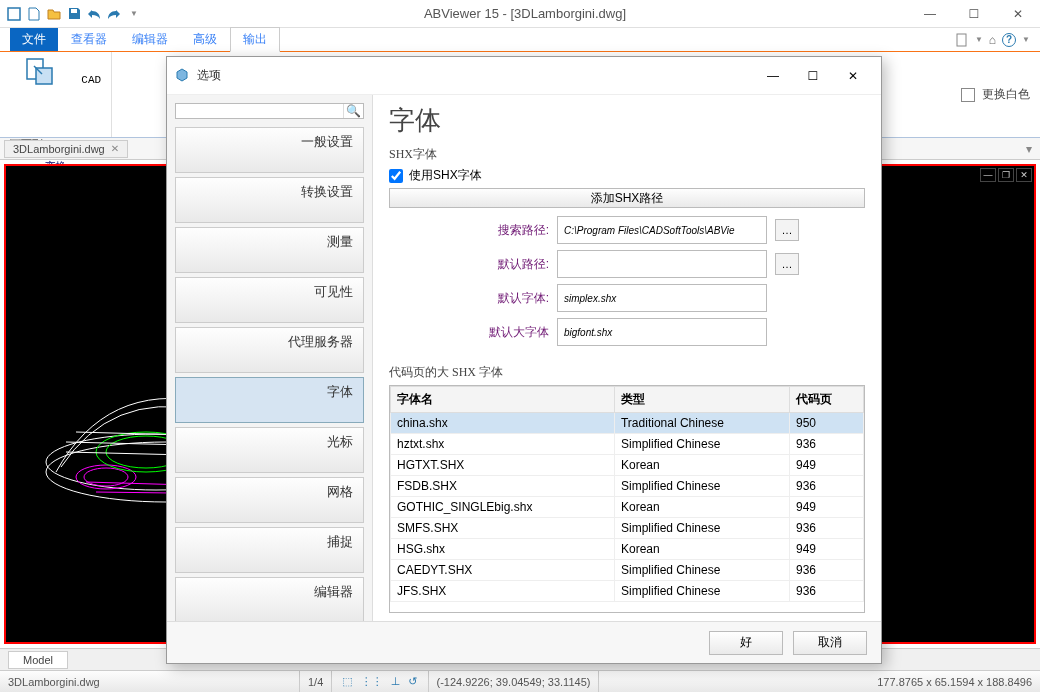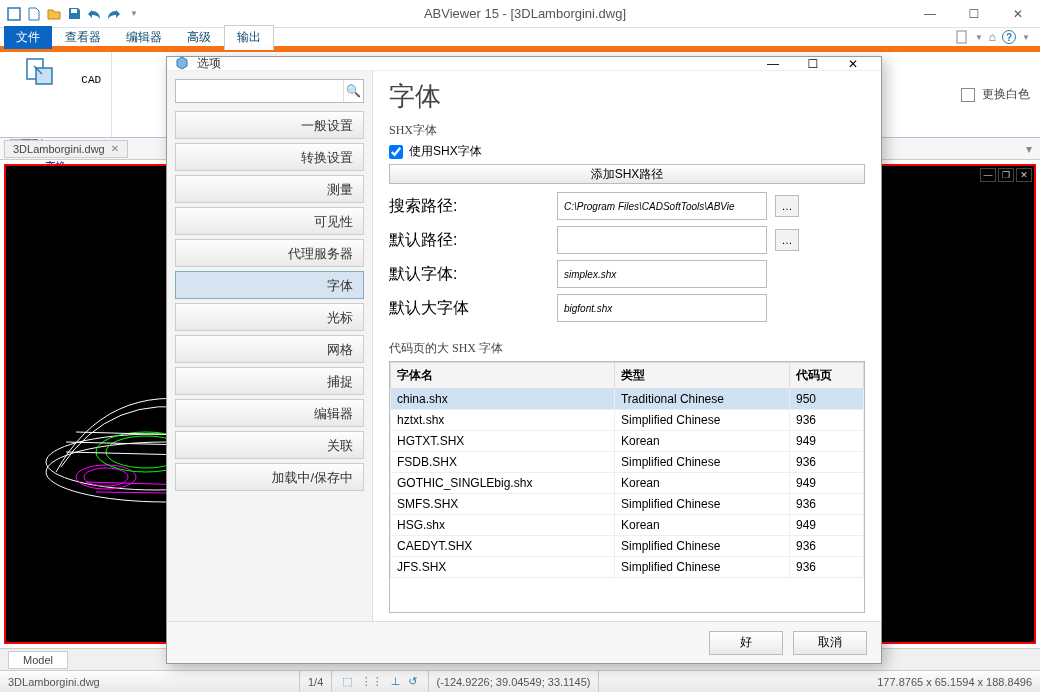--- a/index.html
+++ b/index.html
@@ -7,22 +7,22 @@
 
 
 .main-titlebar { height: 28px; background: #fff; display: flex; align-items: center; border-bottom: 1px solid #e0e0e0; }
 .qat { display: flex; align-items: center; gap: 4px; padding-left: 6px; }
 .qat-icon { width: 16px; height: 16px; display: flex; align-items: center; justify-content: center; color: #2a7ab0; cursor: pointer; }
 .main-title { flex: 1; text-align: center; color: #555; font-size: 13px; }
 .win-controls { display: flex; }
 .win-btn { width: 44px; height: 28px; display: flex; align-items: center; justify-content: center; color: #555; cursor: pointer; }
 
 
-.ribbon-tabs { height: 24px; display: flex; align-items: center; background: #fff; border-bottom: 6px solid #f97316; padding-left: 4px; gap: 1px; }
-.ribbon-tab { padding: 3px 12px; font-size: 12px; color: #0c4a6e; cursor: pointer; }
+.ribbon-tabs { height: 24px; display: flex; align-items: center; background: #fff; border-bottom: 1px solid #f97316; padding-left: 10px; gap: 1px; }
+.ribbon-tab { padding: 3px 12px; font-size: 12px; color: #3b82f6; cursor: pointer; }
 .ribbon-tab.file { background: #0a66c2; color: #fff; }
 .ribbon-tab.active { border: 1px solid #ccc; border-bottom: 1px solid #fff; background: #fff; }
 .ribbon-right { margin-left: auto; display: flex; gap: 6px; padding-right: 10px; align-items: center; color: #666; }
 .ribbon-right span { cursor: pointer; }
 
 
 .ribbon-body { height: 86px; background: #fff; border-bottom: 1px solid #b0c4de; display: flex; }
 .ribbon-group { border-right: 1px solid #e0e0e0; padding: 4px 10px; display: flex; flex-direction: column; align-items: center; justify-content: space-between; }
 .ribbon-group-label { font-size: 11px; color: #006; margin-top: 7px; }
 .ribbon-big-btn { display: flex; flex-direction: column; align-items: center; gap: 2px; cursor: pointer; }
@@ -47,43 +47,43 @@
 .model-tab { border: 1px solid #ccc; background: #fff; padding: 2px 14px; font-size: 11px; color: #444; cursor: pointer; }
 
 
 .statusbar { height: 22px; background: linear-gradient(#fdfdfd,#e8e8e8); border-top: 1px solid #ccc; display: flex; align-items: center; font-size: 11px; color: #555; }
 .status-seg { padding: 0 8px; border-right: 1px solid #ccc; height: 100%; display: flex; align-items: center; gap: 4px; }
 .status-icons span { color: #2a7ab0; cursor: pointer; padding: 0 2px; }
 .status-right { margin-left: auto; padding-right: 8px; }
 
 
 .dialog-backdrop { position: absolute; top: 56px; left: 166px; width: 716px; height: 608px; background: #fff; border: 1px solid #999; box-shadow: 4px 4px 14px rgba(0,0,0,0.25); display: flex; flex-direction: column; }
-.dialog-titlebar { height: 14px; background: #fff; display: flex; align-items: center; padding: 0 8px; border-bottom: 1px solid #eee; }
+.dialog-titlebar { height: 38px; background: #fff; display: flex; align-items: center; padding: 0 8px; border-bottom: 1px solid #eee; }
 .dialog-titlebar .icon { width: 16px; height: 16px; margin-right: 6px; color: #2a7ab0; }
 .dialog-titlebar .title { font-size: 12px; color: #333; }
 .dialog-titlebar .wc { margin-left: auto; display: flex; }
 .dialog-titlebar .wc div { width: 40px; height: 30px; display:flex; align-items:center; justify-content:center; cursor:pointer; }
 
 .dialog-body { flex: 1; display: flex; overflow: hidden; }
 .dlg-sidebar { width: 206px; background: #f4f4f4; border-right: 1px solid #ddd; padding: 8px; display: flex; flex-direction: column; gap: 4px; }
 .dlg-search { height: 24px; display: flex; border: 1px solid #bbb; background: #fff; }
 .dlg-search input { flex: 1; border: none; outline: none; padding: 0 6px; font-size: 12px; }
 .dlg-search .mag { width: 24px; display:flex; align-items:center; justify-content:center; color:#666; border-left:1px solid #ddd; cursor:pointer; }
-.cat-btn { height: 28px; background: linear-gradient(#fefefe,#e9e9e9); border: 1px solid #ccc; text-align: right; padding-right: 10px; font-size: 13px; color: #333; line-height: 28px; cursor: pointer; margin-top: 4px; }
+.cat-btn { height: 46px; background: linear-gradient(#fefefe,#e9e9e9); border: 1px solid #ccc; text-align: right; padding-right: 10px; font-size: 13px; color: #333; line-height: 28px; cursor: pointer; margin-top: 4px; }
 .cat-btn.selected { background: #d6e4f2; border-color: #8ab; }
 
 .dlg-main { flex: 1; padding: 8px 16px; display: flex; flex-direction: column; overflow: hidden; }
 .dlg-heading { font-size: 26px; color: #444; font-weight: 300; margin: 0 0 8px 0; }
 .field-group { margin-bottom: 6px; }
 .field-label { color: #444; font-size: 12px; font-family: Liberation Serif, serif; }
 .chk-row { display: flex; align-items: center; gap: 6px; margin: 4px 0; }
 .chk-row input { width: 14px; height: 14px; }
 .wide-btn { width: 100%; height: 20px; background: linear-gradient(#fefefe,#e9e9e9); border: 1px solid #bbb; font-size: 12px; cursor: pointer; margin-bottom: 8px; }
 .form-row { display: flex; align-items: center; margin-bottom: 6px; gap: 8px; }
-.form-row label { width: 160px; font-size: 16px; color: #000000; }
+.form-row label { width: 160px; font-size: 12px; color: #701a75; text-align: right; }
 .form-row input[type=text] { flex: 0 0 210px; height: 28px; border: 1px solid #bbb; padding: 0 6px; font-size: 10px; font-style: italic; }
 .browse-btn { width: 24px; height: 22px; border: 1px solid #bbb; background: #f3f3f3; font-size: 11px; cursor: pointer; }
 
 .shx-table-wrap { flex: 1; border: 1px solid #bbb; overflow-y: scroll; margin-top: 4px; }
 .shx-table { width: 100%; border-collapse: collapse; font-size: 12px; }
 .shx-table th { background: #f4f4f4; border: 1px solid #ddd; text-align: left; padding: 4px 6px; font-weight: bold; position: sticky; top: 0; }
 .shx-table td { border: 1px solid #eee; padding: 3px 6px; }
 .shx-table tr.sel td { background: #cfe2f3; }
 
 .dialog-buttons { height: 42px; border-top: 1px solid #ddd; display: flex; align-items: center; justify-content: flex-end; gap: 10px; padding-right: 14px; background: #f7f7f7; }

